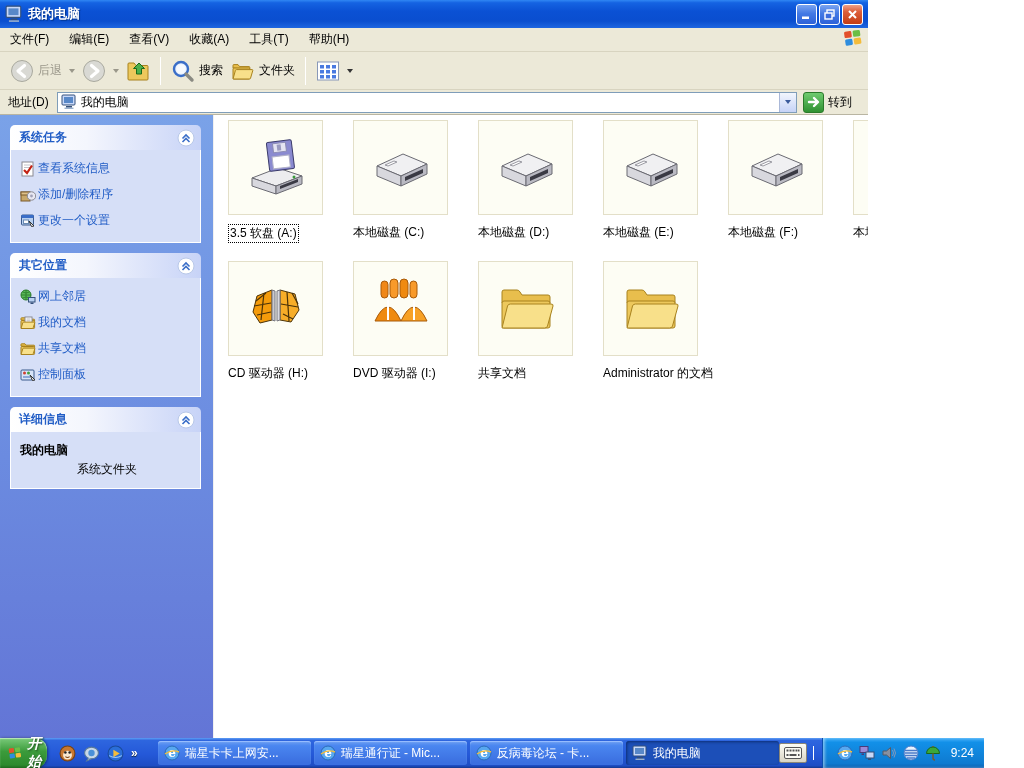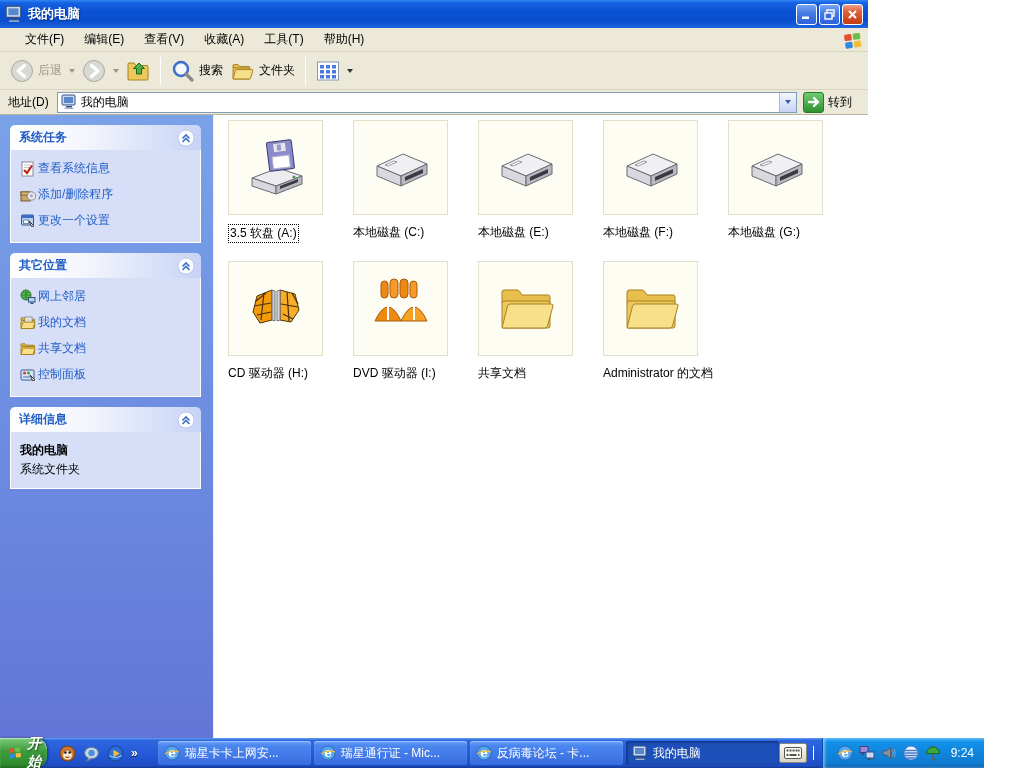--- a/index.html
+++ b/index.html
@@ -11,22 +11,22 @@
   .titlebar { height:28px; flex:0 0 28px; display:flex; align-items:center; padding:0 5px;
     background:linear-gradient(180deg,#3087F4 0%,#1563E2 10%,#0B51D4 40%,#0A4ECF 75%,#1E66E0 100%); }
   .titlebar .t-icon { width:18px; height:18px; margin-right:5px; }
   .titlebar .t-text { color:#fff; font-weight:bold; font-size:13px; text-shadow:1px 1px 1px #00348c; flex:1; }
   .winbtn { width:21px; height:21px; margin-left:2px; border:1px solid #fff; border-radius:3px;
     display:flex; align-items:center; justify-content:center;
     background:linear-gradient(180deg,#7AA4F0 0%,#4379E4 45%,#2E62D8 100%); }
   .winbtn.close { background:linear-gradient(180deg,#F0A088 0%,#DD5F3B 35%,#C33C14 100%); }
 
   
-  .menubar { height:24px; flex:0 0 24px; background:#ECE9D8; display:flex; align-items:flex-end;
-    border-bottom:1px solid #d8d4c0; padding-left:15px; }
+  .menubar { height:24px; flex:0 0 24px; background:#ECE9D8; display:flex; align-items:flex-start;
+    border-bottom:1px solid #d8d4c0; padding-left:0; }
   .menu-item { padding:3px 10px; color:#000; cursor:default; }
   .menubar-logo { margin-left:auto; margin-right:4px; width:22px; height:20px; }
 
   
   .toolbar { height:38px; flex:0 0 38px; background:#ECE9D8; display:flex; align-items:center;
     border-bottom:1px solid #d8d4c0; padding:0 6px; }
   .tb-btn { display:flex; align-items:center; gap:4px; padding:2px 4px; border-radius:3px; }
   .tb-btn .lbl { color:#9a978a; }
   .tb-btn .lbl.on { color:#000; }
   .tri { width:0; height:0; border-left:3px solid transparent; border-right:3px solid transparent; border-top:4px solid #9a978a; margin:0 3px; }
@@ -49,21 +49,21 @@
   .bodyarea { flex:1; display:flex; overflow:hidden; }
   .sidebar { flex:0 0 213px; background:linear-gradient(180deg,#7AA2E8 0%,#6B8BE0 55%,#6375D6 100%); overflow:hidden; padding-top:10px; }
   .panel { margin:0 12px 10px 10px; }
   .panel-h { height:25px; border-radius:5px 5px 0 0; padding:0 6px 0 9px;
     background:linear-gradient(90deg,#FFFFFF 0%,#F4F6FD 40%,#C7D3F7 100%);
     display:flex; align-items:center; justify-content:space-between;
     color:#215DC6; font-weight:bold; cursor:pointer; }
   .panel-b { background:#D6DFF7; border:1px solid #fff; border-top:none; padding:10px 6px 4px 9px; }
   .s-link { display:flex; align-items:center; gap:2px; color:#215DC6; margin-bottom:9px; cursor:pointer; }
   .det-name { font-weight:bold; color:#000; }
-  .det-type { color:#000; margin-top:2px; margin-bottom:6px; }
+  .det-type { color:#000; margin-top:2px; margin-bottom:6px;text-align:center; }
 
   .content { flex:1; background:#fff; overflow:hidden; padding:5px 0 0 14px; border-left:1px solid #f0f0f0; }
   .row { display:flex; gap:30px; margin-bottom:18px; }
   .tile { width:95px; cursor:pointer; }
   .thumb { width:95px; height:95px; border:1px solid #E3DFC8; background:#FDFDF4;
     display:flex; align-items:center; justify-content:center; margin-bottom:9px; }
   .tlabel { display:flex; justify-content:flex-start; white-space:nowrap; color:#000; }
   .tlabel .sel { border:1px dotted #000; padding:0 1px; }
 
   
@@ -497,20 +497,30 @@
               <span>本地磁盘 (C:)</span>
             </div>
         </div>
         <div class="tile">
           <div class="thumb">
               <svg width="64" height="64">
                 <use href="#i-hdd"></use>
               </svg>
             </div>
           <div class="tlabel">
+              <span>本地磁盘 (D:)</span>
+            </div>
+        </div>
+        <div class="tile">
+          <div class="thumb">
+              <svg width="64" height="64">
+                <use href="#i-hdd"></use>
+              </svg>
+            </div>
+          <div class="tlabel">
               <span>本地磁盘 (E:)</span>
             </div>
         </div>
         <div class="tile">
           <div class="thumb">
               <svg width="64" height="64">
                 <use href="#i-hdd"></use>
               </svg>
             </div>
           <div class="tlabel">

